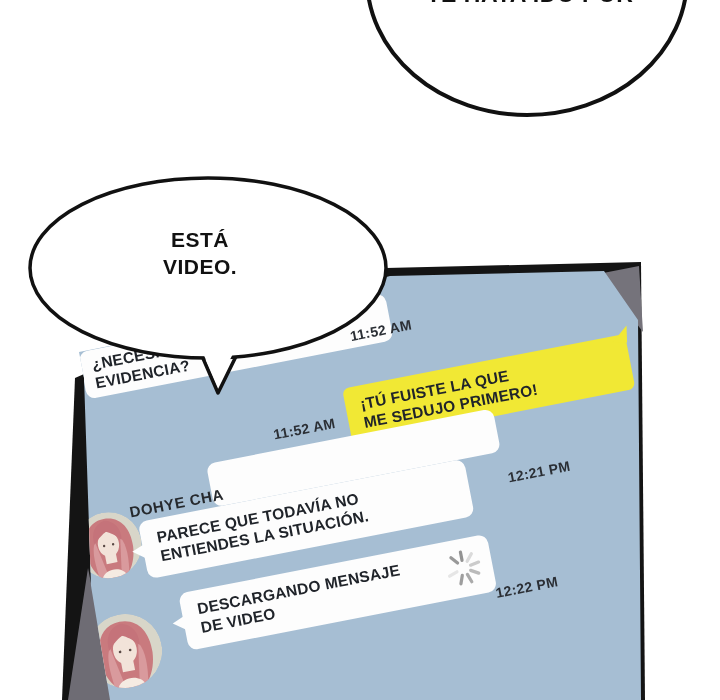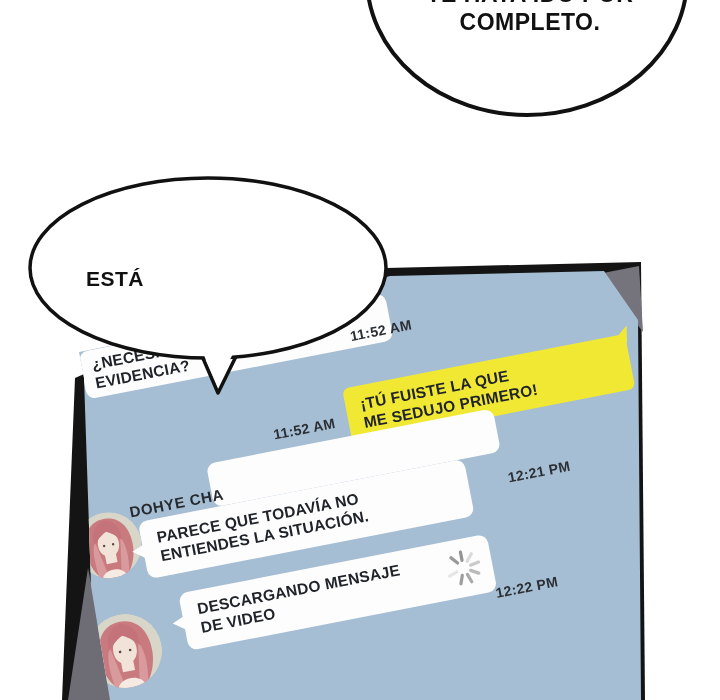--- a/index.html
+++ b/index.html
@@ -47,22 +47,22 @@
   .ts4{left:356px;top:314px;}
   .tail-left::before{content:"";position:absolute;left:-11px;top:22px;width:0;height:0;
     border-top:6px solid transparent;border-bottom:11px solid transparent;border-right:15px solid #fdfdfd;}
   .avatar{border-radius:50%;overflow:hidden;}
   .spinner{position:absolute;right:10px;top:10px;width:38px;height:38px;}
 
   
   .balloon-svg{pointer-events:none;}
   .balloon-top-text{position:absolute;left:380px;top:-20px;width:300px;text-align:center;
     font-weight:700;font-size:23px;line-height:28px;color:#111;letter-spacing:.5px;}
-  .balloon-left-text{position:absolute;left:86px;top:226px;width:228px;
-    font-weight:700;font-size:21px;line-height:27px;color:#111;letter-spacing:.5px;margin-top:39px;}
+  .balloon-left-text{position:absolute;left:86px;top:226px;width:228px;text-align:center;
+    font-weight:700;font-size:21px;line-height:27px;color:#111;letter-spacing:.5px;}
 </style>
 </head>
 <body>
 
 <div class="stage">
 
   <div class="layer phone-black"></div>
   <div class="layer bezel-tr"></div>
   <div class="layer bezel-bl"></div>
 
@@ -155,20 +155,20 @@
     </g>
     <g>
       <path d="M196,342 L218,393 L246,336 Z" fill="#ffffff" stroke="#111111" stroke-width="3.5" stroke-linejoin="round"></path>
       <ellipse cx="208" cy="268" rx="178" ry="90" fill="#ffffff" stroke="#111111" stroke-width="3.5"></ellipse>
       <path d="M199,344 L217,385 L241,338 Z" fill="#ffffff"></path>
     </g>
   </svg>
 
   <div class="balloon-top-text">
     <div>TE HAYA IDO POR</div>
-    <div>COMPLETO.</div>
   </div>
 
   <div class="balloon-left-text">
     <div>ESTÁ</div>
+    <div>VIDEO.</div>
   </div>
 
 </div>
 
 </body></html>

